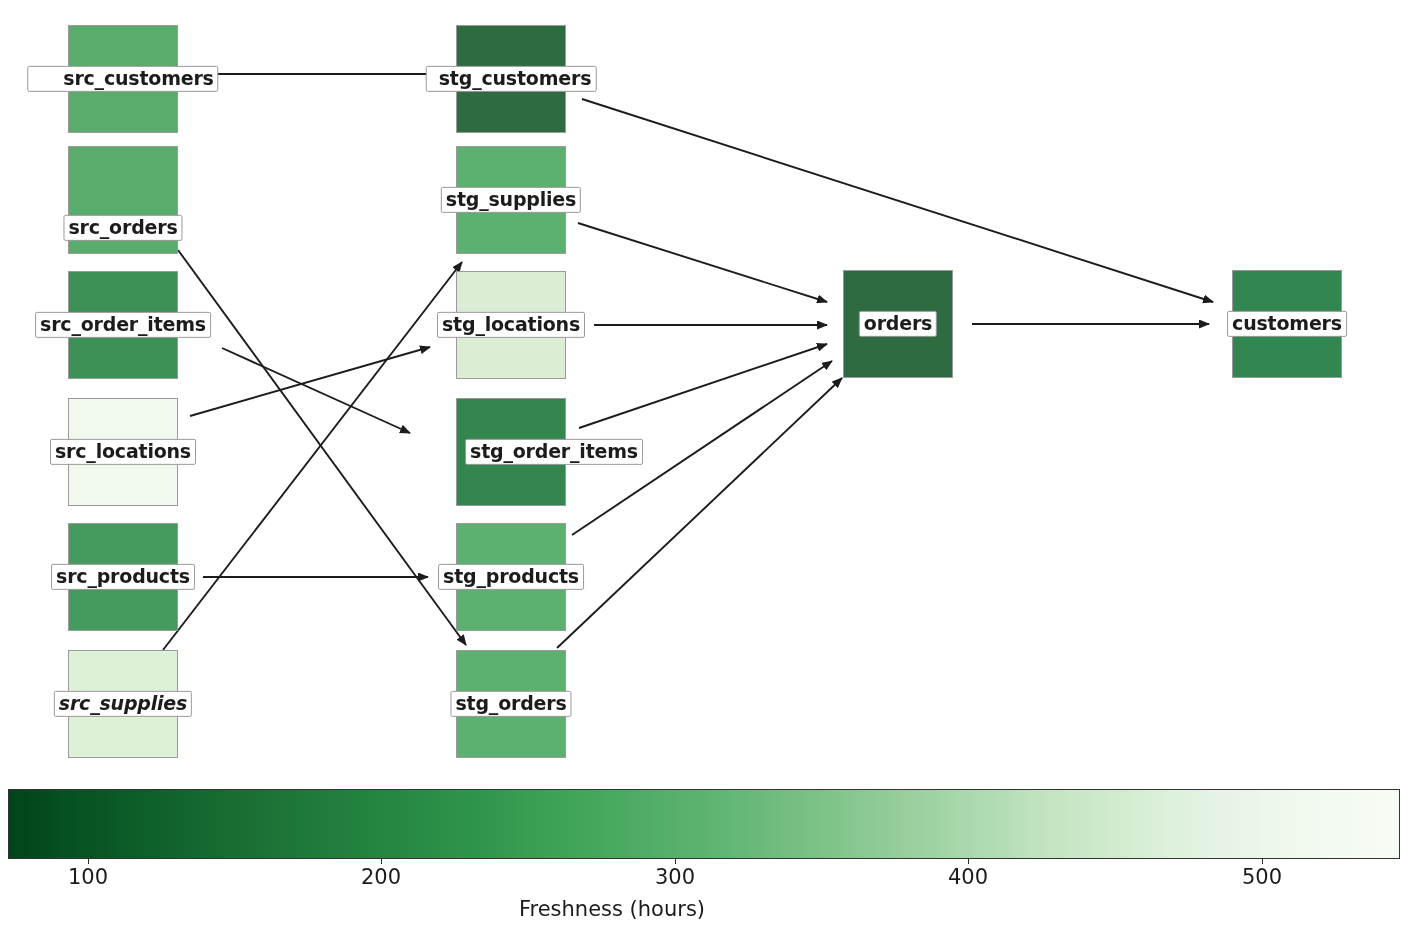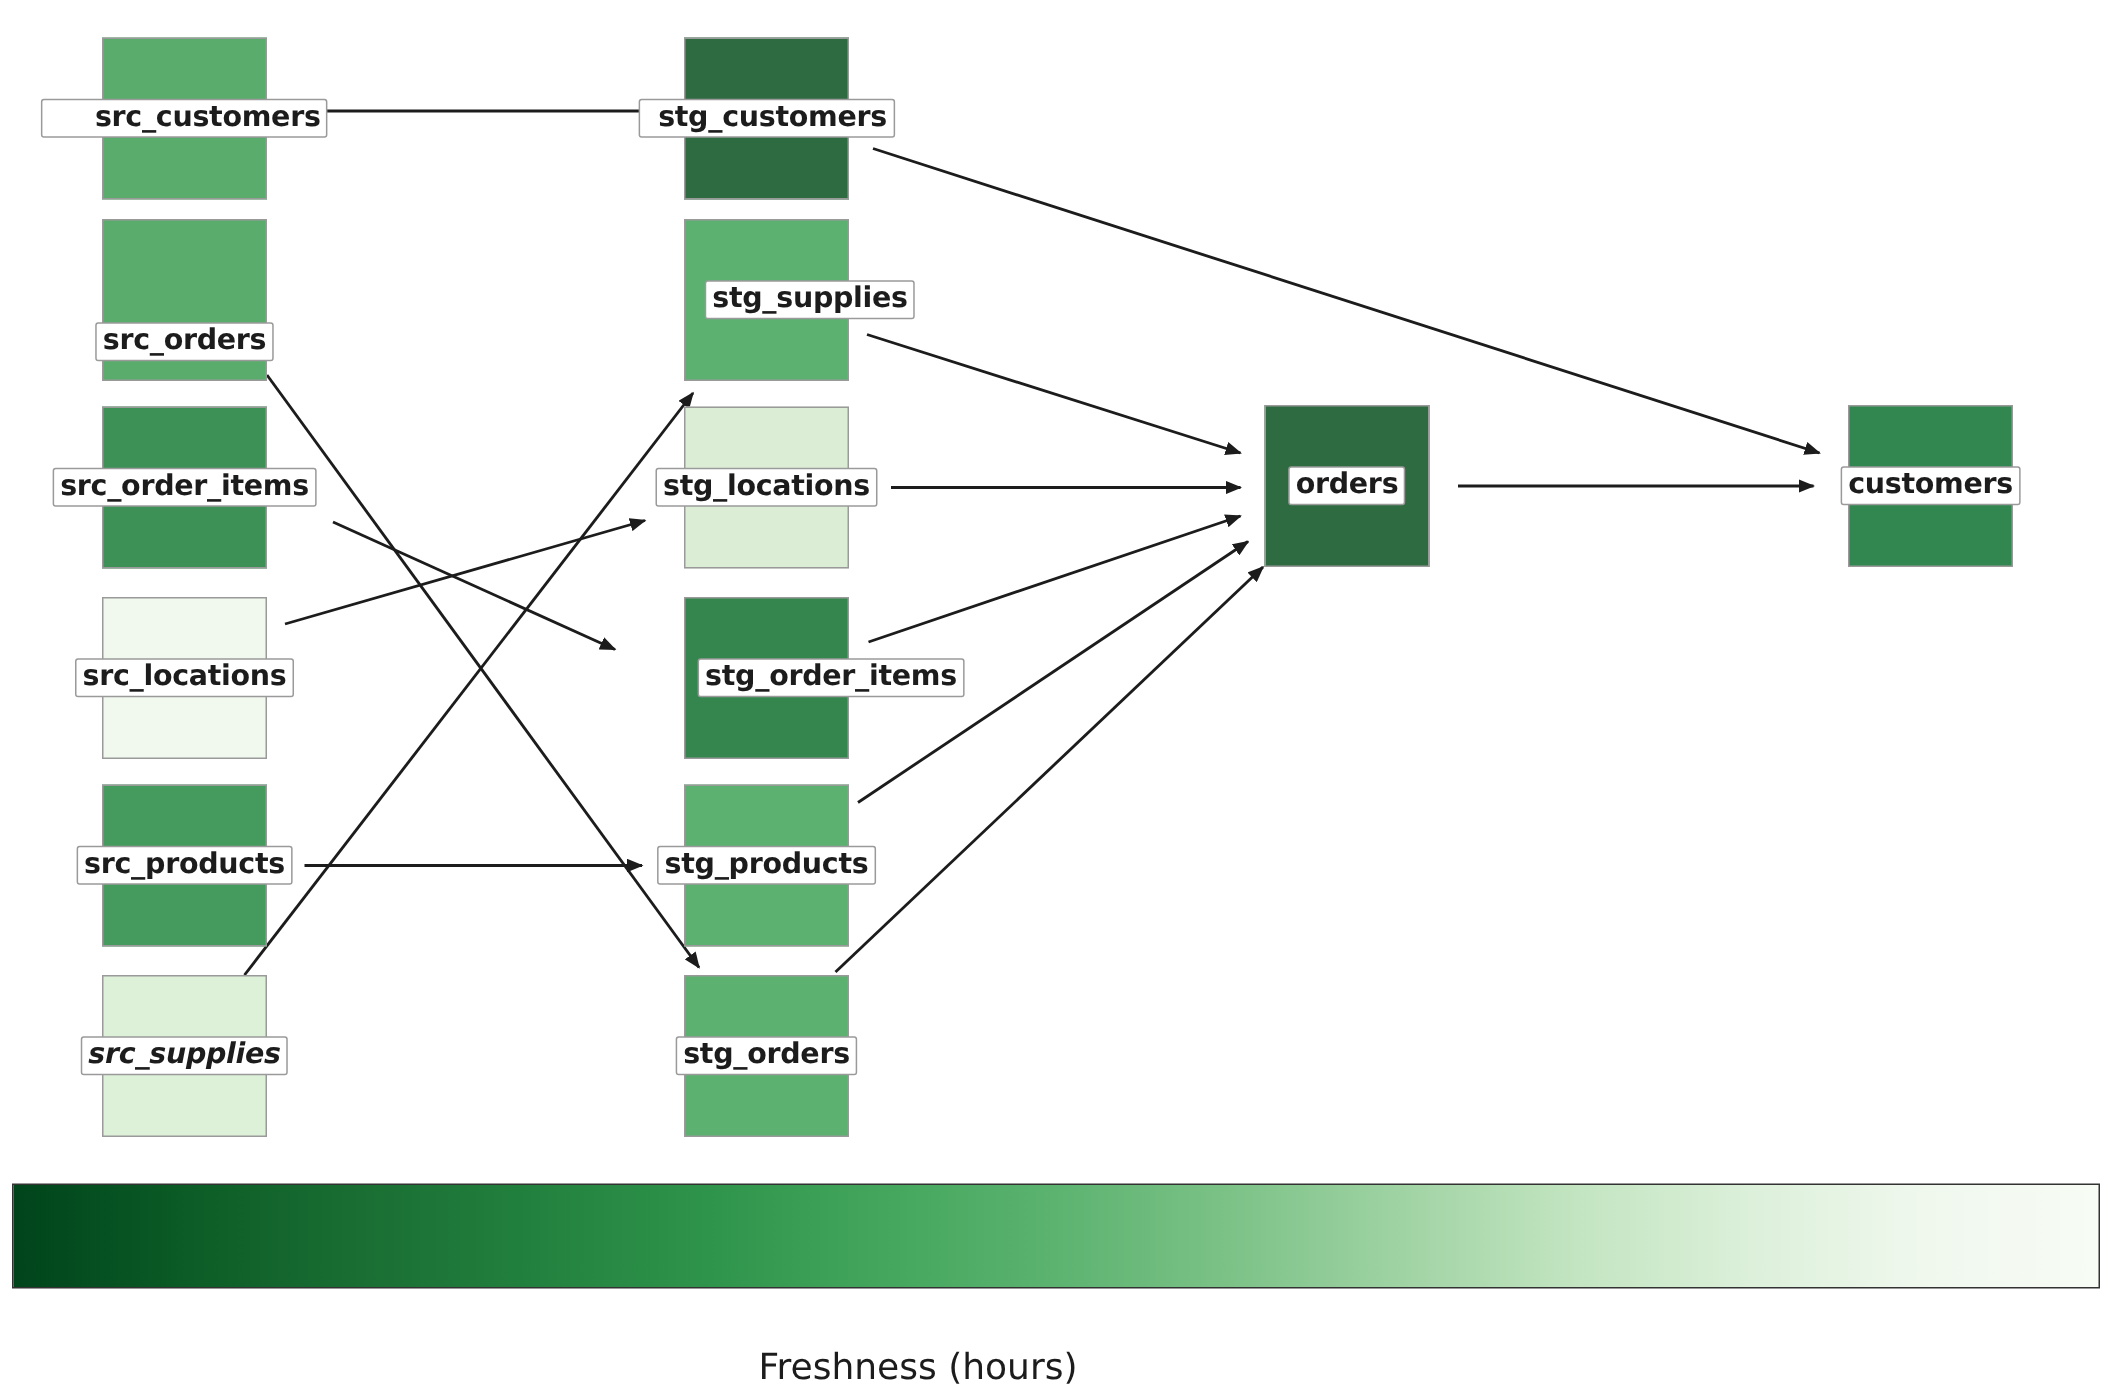--- a/index.html
+++ b/index.html
@@ -98,21 +98,21 @@
     color: #1c1c1c;
     white-space: nowrap;
   }
   #colorbar-axis-label {
     position: absolute;
     left: 0;
     top: 897px;
     width: 1224px;
     text-align: center;
     font-family: "DejaVu Sans", sans-serif;
-    font-size: 24px;
+    font-size: 21px;
     color: #1c1c1c;
   }
 </style>
 </head>
 <body>
 
 <div id="canvas">
 
   <div id="graph-layer">
     <svg id="edge-svg" viewBox="0 0 1410 926" xmlns="http://www.w3.org/2000/svg">
@@ -154,28 +154,40 @@
         <div class="node" style="left: 1232px; top: 270px; width: 110px; height: 108px; background: rgb(49, 135, 79);"></div>
       </div>
     <div id="labels-group">
         <div class="node-label" style="left: 123px; top: 79px; padding-left: 35px;">src_customers</div>
         <div class="node-label" style="left: 123px; top: 200px; margin-top: 28px;">src_orders</div>
         <div class="node-label" style="left: 123px; top: 325px;">src_order_items</div>
         <div class="node-label" style="left: 123px; top: 452px;">src_locations</div>
         <div class="node-label" style="left: 123px; top: 577px;">src_products</div>
         <div class="node-label" style="left: 123px; top: 704px; font-style: italic;">src_supplies</div>
         <div class="node-label" style="left: 511px; top: 79px; padding-left: 12px;">stg_customers</div>
-        <div class="node-label" style="left: 511px; top: 200px; margin-left: 29px;">stg_supplies</div>
+        <div class="node-label" style="left: 511px; top: 200px;">stg_supplies</div>
         <div class="node-label" style="left: 511px; top: 325px;">stg_locations</div>
         <div class="node-label" style="left: 511px; top: 452px; margin-left: 43px;">stg_order_items</div>
         <div class="node-label" style="left: 511px; top: 577px;">stg_products</div>
         <div class="node-label" style="left: 511px; top: 704px;">stg_orders</div>
         <div class="node-label" style="left: 898px; top: 324px; text-align: center;">orders</div>
         <div class="node-label" style="left: 1287px; top: 324px;">customers</div>
       </div>
   </div>
 
   <div id="colorbar-wrap">
     <div id="colorbar-gradient" style="background: linear-gradient(to right, rgb(0, 68, 27), rgb(11, 92, 38), rgb(26, 110, 51), rgb(34, 129, 62), rgb(47, 148, 75), rgb(67, 166, 92), rgb(92, 179, 112), rgb(124, 194, 135), rgb(160, 211, 164), rgb(195, 229, 193), rgb(220, 240, 218), rgb(240, 248, 238), rgb(247, 252, 245));"></div>
   </div>
+  <div id="colorbar-ticks">
+      <div class="cb-tick" style="left: 80px;"></div>
+      <div class="cb-ticklabel" style="left: 80px;">100</div>
+      <div class="cb-tick" style="left: 373px;"></div>
+      <div class="cb-ticklabel" style="left: 373px;">200</div>
+      <div class="cb-tick" style="left: 667px;"></div>
+      <div class="cb-ticklabel" style="left: 667px;">300</div>
+      <div class="cb-tick" style="left: 960px;"></div>
+      <div class="cb-ticklabel" style="left: 960px;">400</div>
+      <div class="cb-tick" style="left: 1254px;"></div>
+      <div class="cb-ticklabel" style="left: 1254px;">500</div>
+    </div>
   <div id="colorbar-axis-label">Freshness (hours)</div>
 
 </div>
 
 </body></html>

